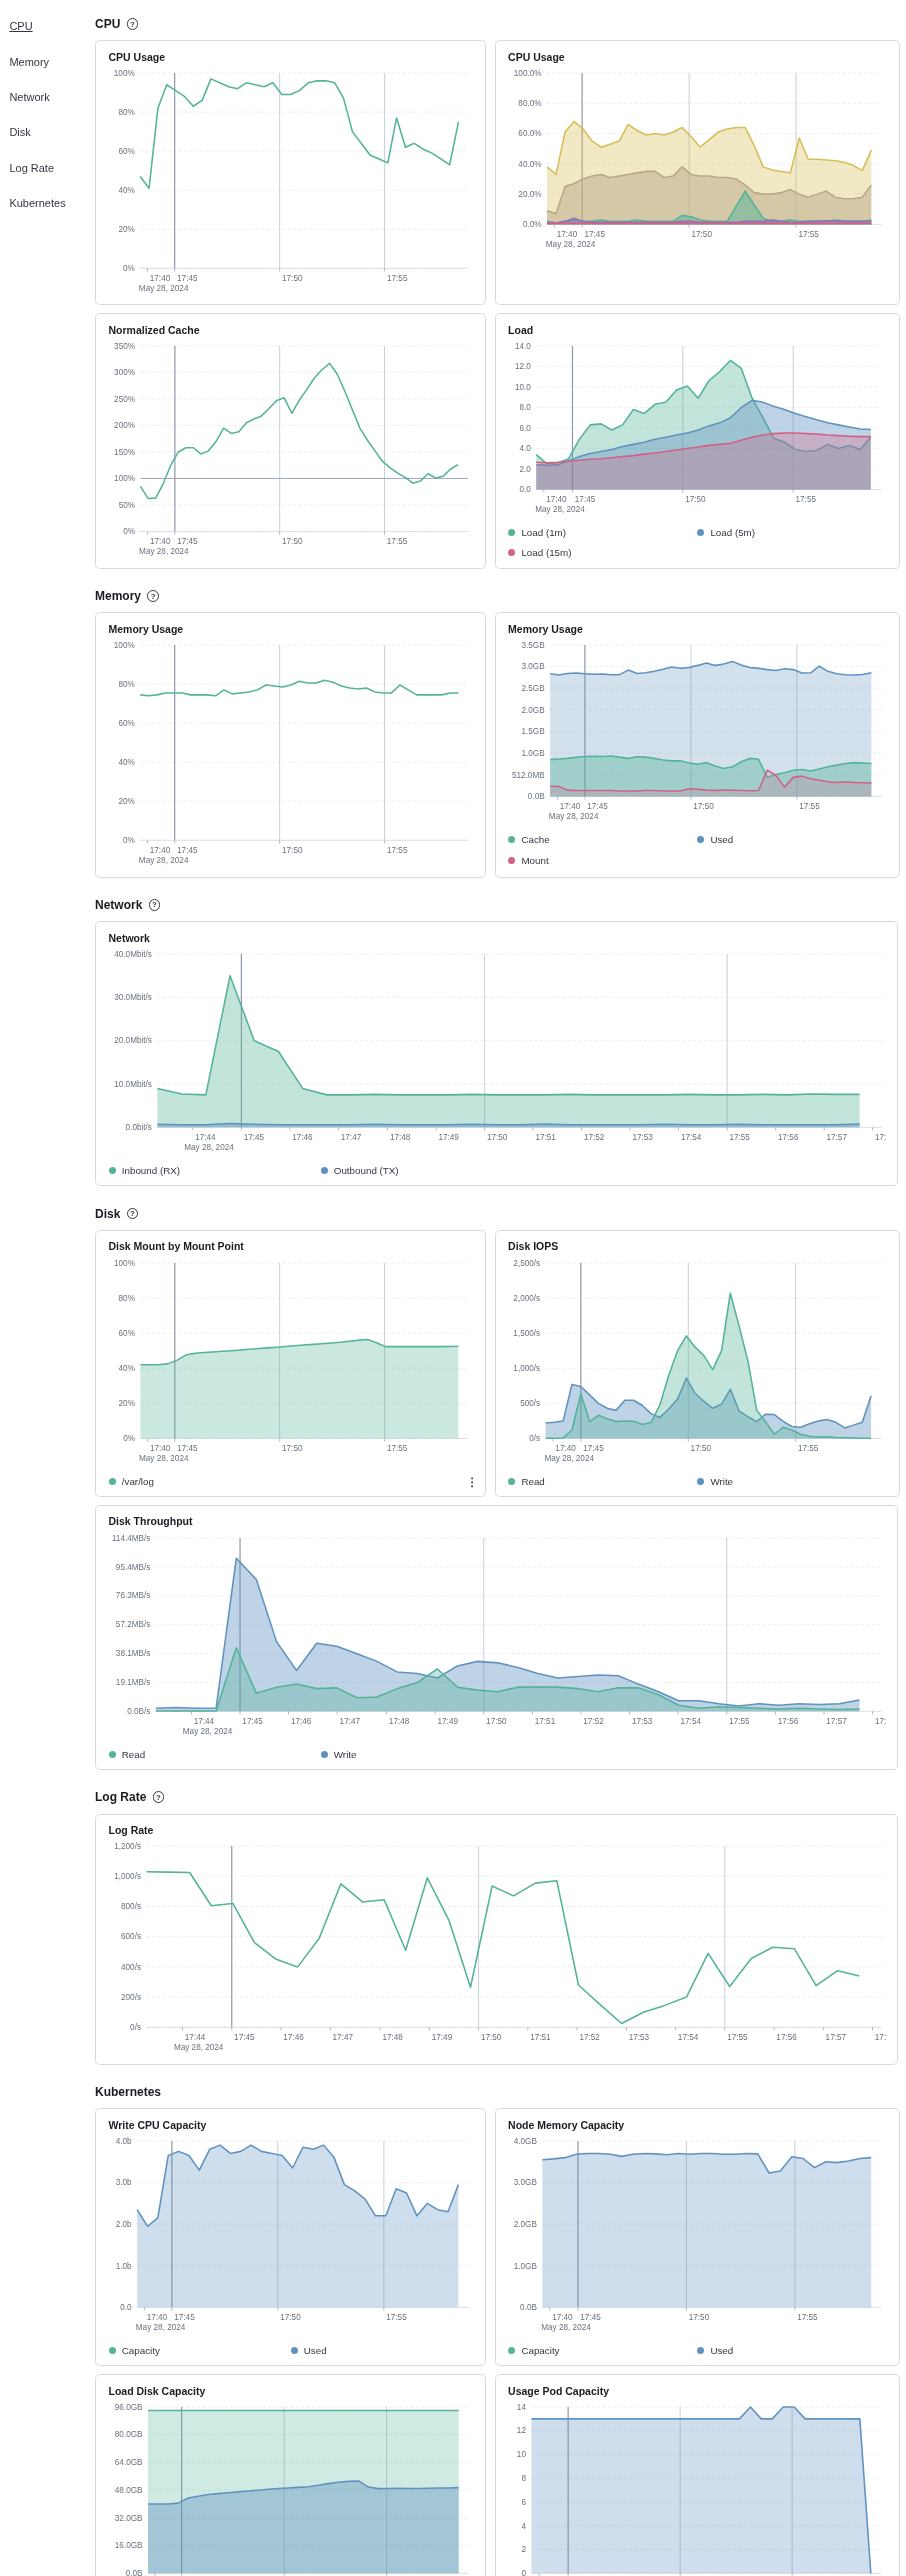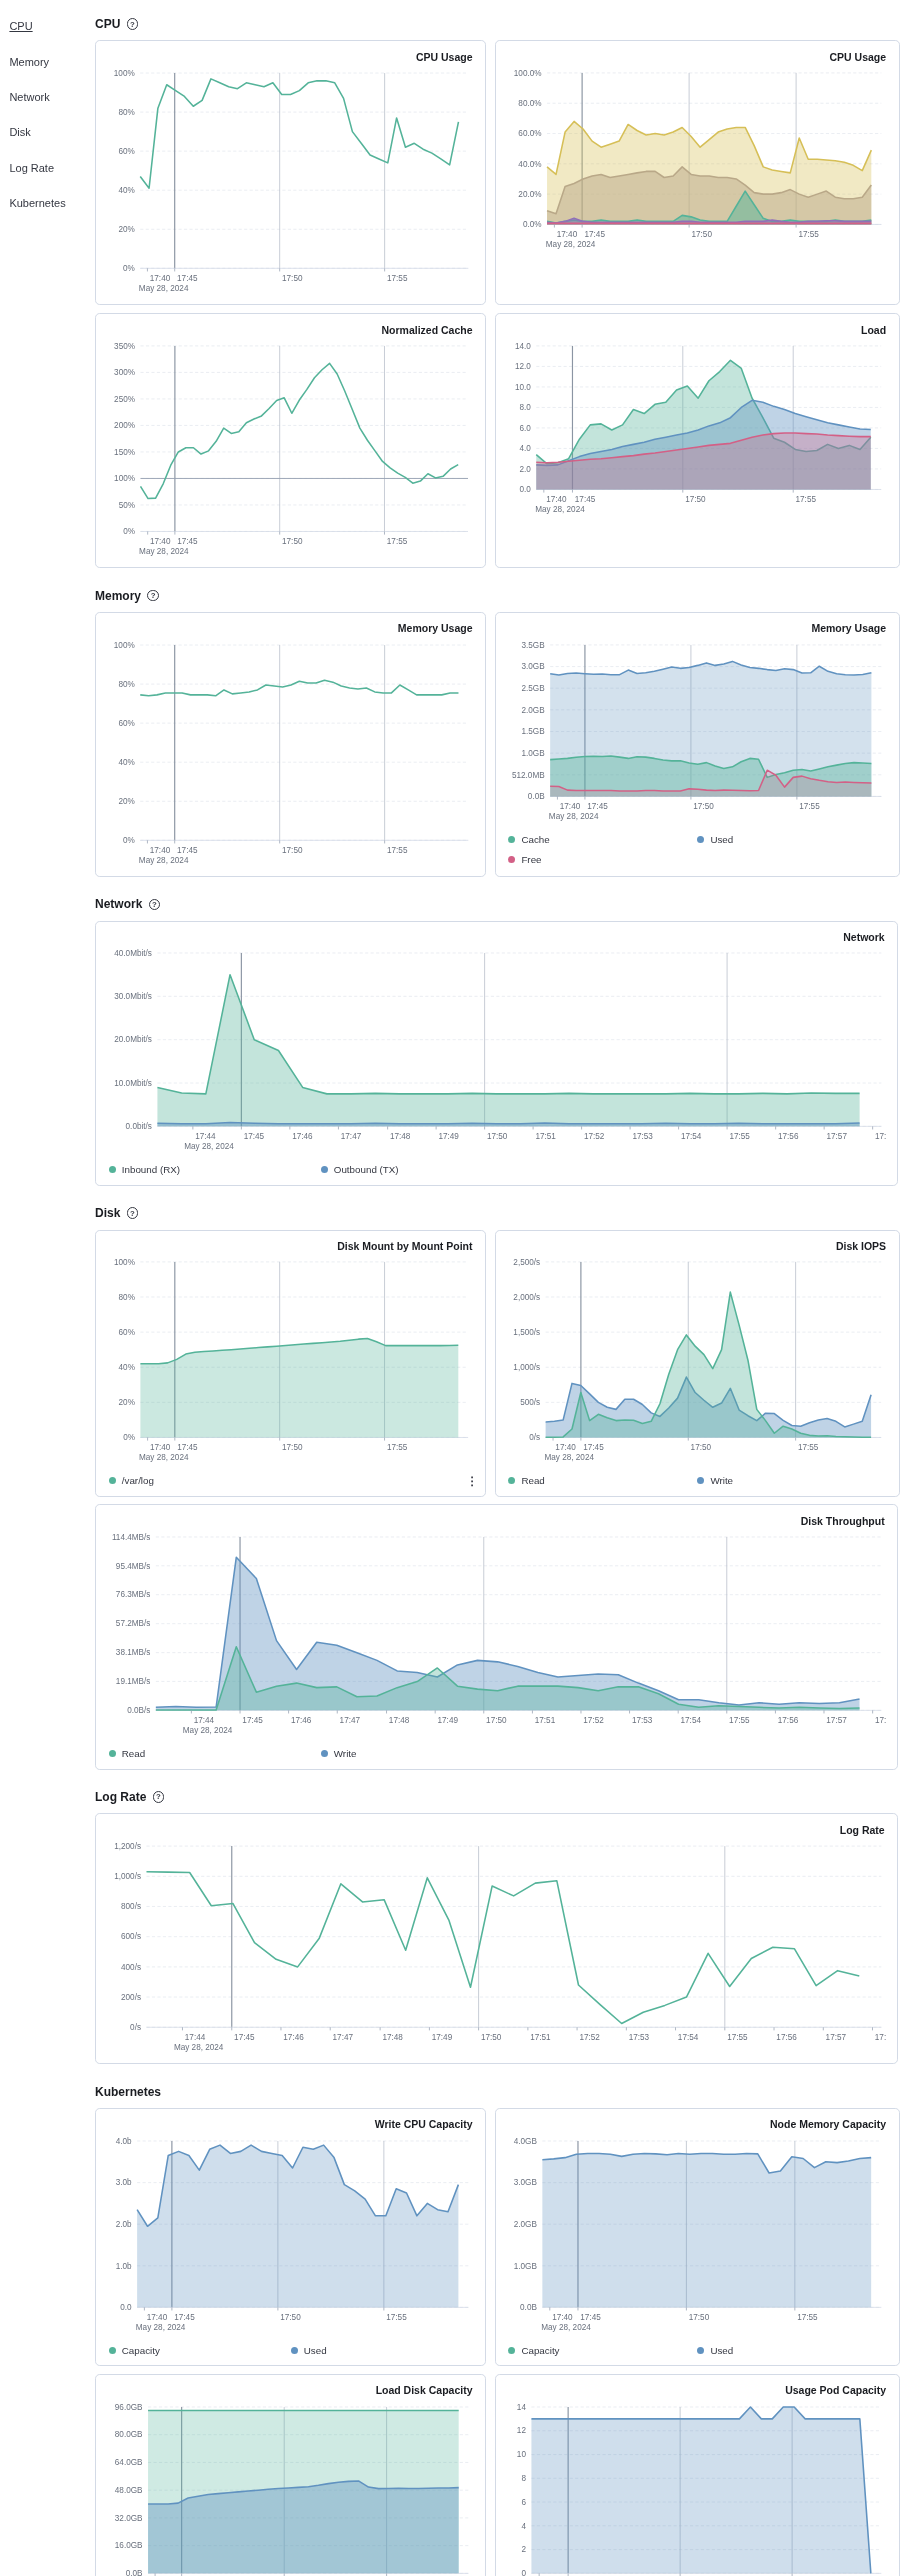--- a/index.html
+++ b/index.html
@@ -10,21 +10,21 @@
   .side-link { display:block; font-size:11px; color:#343741; margin-bottom:23.4px; cursor:pointer; text-decoration:none; }
   .side-link.active { text-decoration:underline; }
   .main { flex:1; padding:17px 7.8px 19px 0; min-width:0; }
   .section { margin-bottom:20.3px; }
   .section-header { display:flex; align-items:center; gap:6.3px; margin:0 0 9.4px 0; }
   .section-title { font-size:12px; font-weight:700; color:#1a1c21; }
   .help { width:11.7px; height:11.7px; border:0.9px solid #343741; border-radius:50%; font-size:7.8px; font-weight:700;
           display:inline-flex; align-items:center; justify-content:center; color:#343741; cursor:pointer; }
   .row2 { display:grid; grid-template-columns:391px 1fr; gap:8.6px; margin-bottom:7.8px; }
   .row1 { margin-bottom:7.8px; }
-  .panel { border:0.8px solid #d3dae6; border-radius:4.7px; background:#fff; padding:9.4px 12.5px; position:relative;text-align:right; }
+  .panel { border:0.8px solid #d3dae6; border-radius:4.7px; background:#fff; padding:9.4px 12.5px; position:relative; }
   .panel-title { font-size:10.5px; font-weight:700; color:#1a1c21; margin:0 0 6.3px 0; }
   .chart { width:100%; }
   svg { display:block; }
   .tick { font-family:"Liberation Sans", sans-serif; font-size:10.5px; fill:#69707d; }
   .legend { display:grid; grid-template-columns:1fr 1fr; gap:9.4px 6.3px; margin-top:11px; position:relative; padding-right:6.3px; }
   .legend.wide { grid-template-columns:195px 195px 1fr;gap:17px; }
   .legend-item { display:flex; align-items:center; gap:6.3px; font-size:9.8px; color:#343741; cursor:pointer; }
   .dot { width:7px; height:7px; border-radius:50%; flex:0 0 7px; }
   .legend-scroll { position:absolute; right:-7.8px; top:0; width:3.9px; height:23.4px; border-radius:2.3px; background:#98a2b3; opacity:.6; cursor:pointer; }
   .legend-menu { position:absolute; right:-5.5px; top:0; font-size:11.7px; font-weight:700; color:#343741; line-height:1; cursor:pointer; letter-spacing:0; }
@@ -199,20 +199,34 @@
                 <text x="48.7" y="205" class="tick">17:40</text>
                 <text x="34.7" y="218" class="tick">May 28, 2024</text>
                 <line x1="82.4" y1="189" x2="82.4" y2="193" stroke="#98a2b3"></line>
                 <text x="85.4" y="205" class="tick">17:45</text>
                 <line x1="223.8" y1="189" x2="223.8" y2="193" stroke="#98a2b3"></line>
                 <text x="226.8" y="205" class="tick">17:50</text>
                 <line x1="365.3" y1="189" x2="365.3" y2="193" stroke="#98a2b3"></line>
                 <text x="368.3" y="205" class="tick">17:55</text>
               </svg>
             </div>
+          <div class="legend">
+              <div class="legend-item">
+                <span class="dot" style="background: rgb(84, 179, 153);"></span>
+                <span>Load (1m)</span>
+              </div>
+              <div class="legend-item">
+                <span class="dot" style="background: rgb(96, 146, 192);"></span>
+                <span>Load (5m)</span>
+              </div>
+              <div class="legend-item">
+                <span class="dot" style="background: rgb(211, 96, 134);"></span>
+                <span>Load (15m)</span>
+              </div>
+            </div>
         </div>
       </div>
     </section>
 
     <section class="section">
       <div class="section-header">
         <span class="section-title">Memory</span>
         <span class="help">?</span>
       </div>
       <div class="row2">
@@ -294,21 +308,21 @@
               <div class="legend-item">
                 <span class="dot" style="background: rgb(84, 179, 153);"></span>
                 <span>Cache</span>
               </div>
               <div class="legend-item">
                 <span class="dot" style="background: rgb(96, 146, 192);"></span>
                 <span>Used</span>
               </div>
               <div class="legend-item">
                 <span class="dot" style="background: rgb(211, 96, 134);"></span>
-                <span>Free</span>
+                <span>Mount</span>
               </div>
             </div>
         </div>
       </div>
     </section>
 
     <section class="section">
       <div class="section-header">
         <span class="section-title">Network</span>
         <span class="help">?</span>

